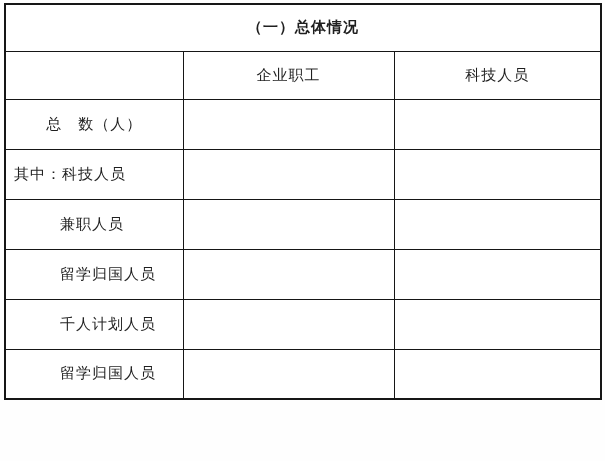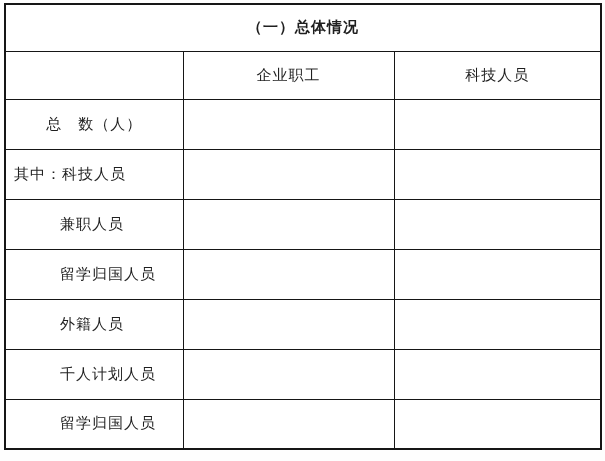--- a/index.html
+++ b/index.html
@@ -102,25 +102,20 @@
         <td class="cell"></td>
         <td class="cell"></td>
       </tr>
 
       <tr class="data-row">
         <td class="label sub">留学归国人员</td>
         <td class="cell"></td>
         <td class="cell"></td>
       </tr>
 
-      <tr class="data-row">
-        <td class="label sub">外籍人员</td>
-        <td class="cell"></td>
-        <td class="cell"></td>
-      </tr>
 
       <tr class="data-row">
         <td class="label sub">千人计划人员</td>
         <td class="cell"></td>
         <td class="cell"></td>
       </tr>
 
       <tr class="data-row">
         <td class="label sub">留学归国人员</td>
         <td class="cell"></td>

